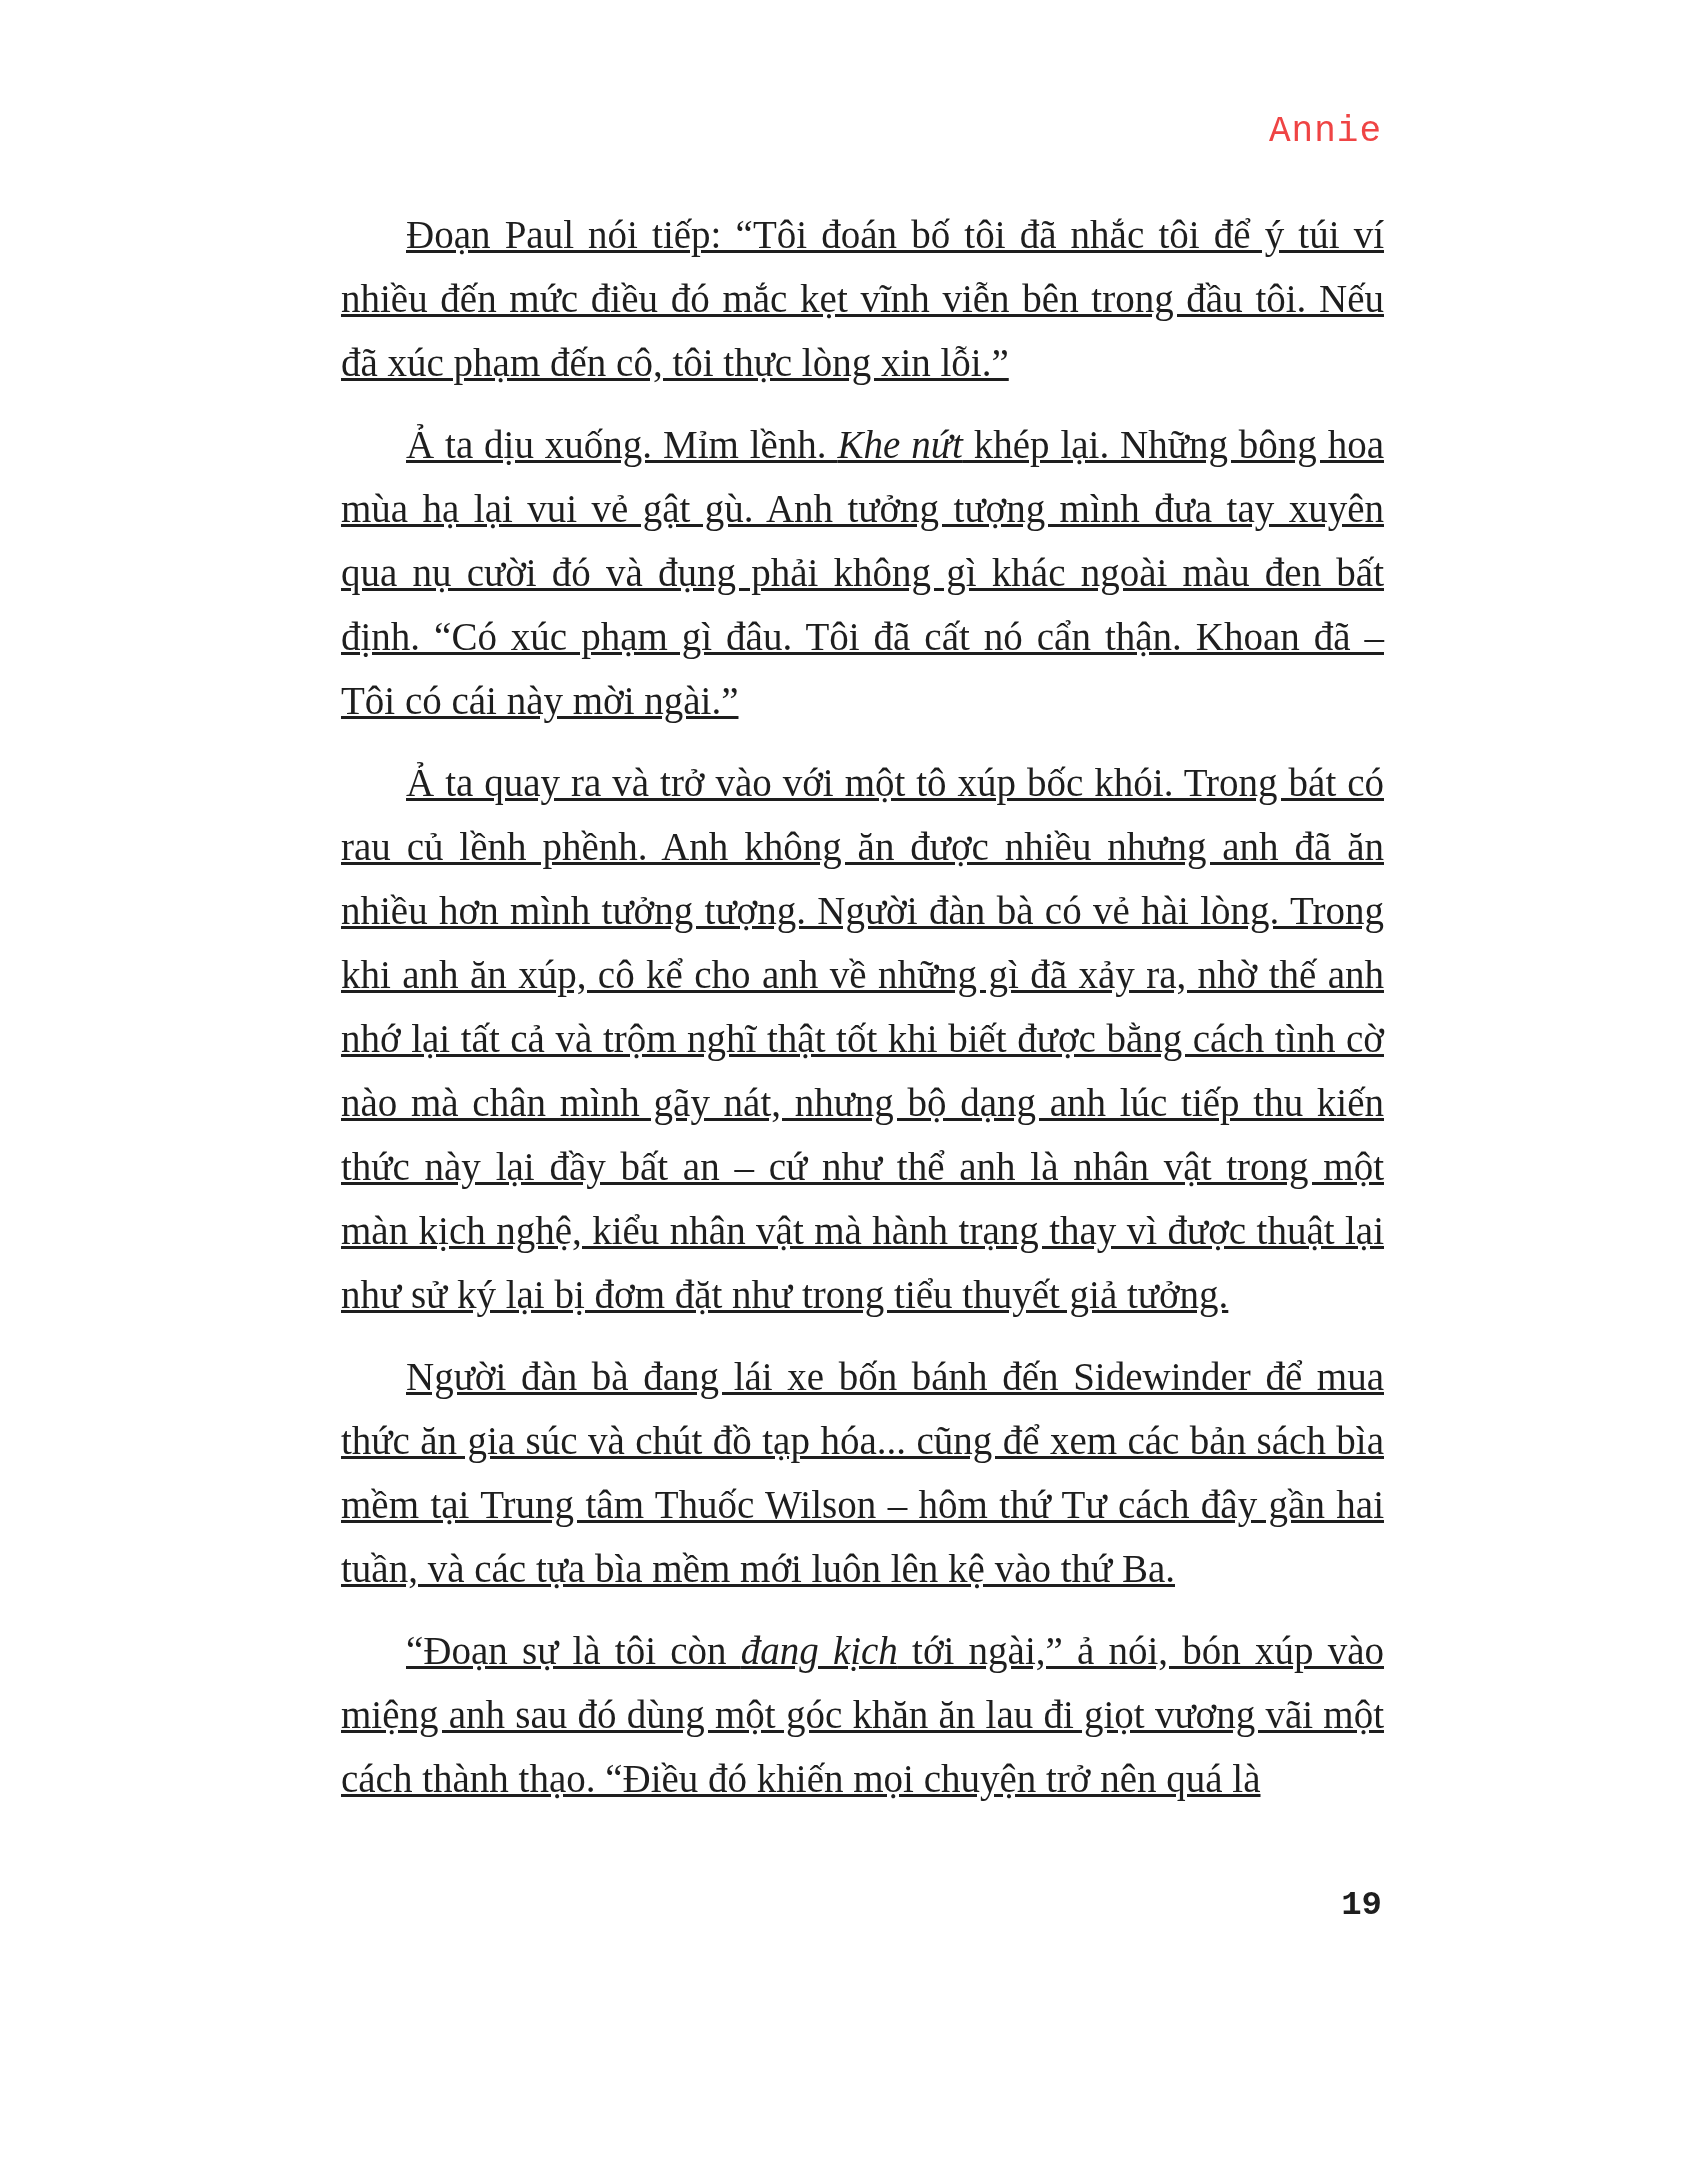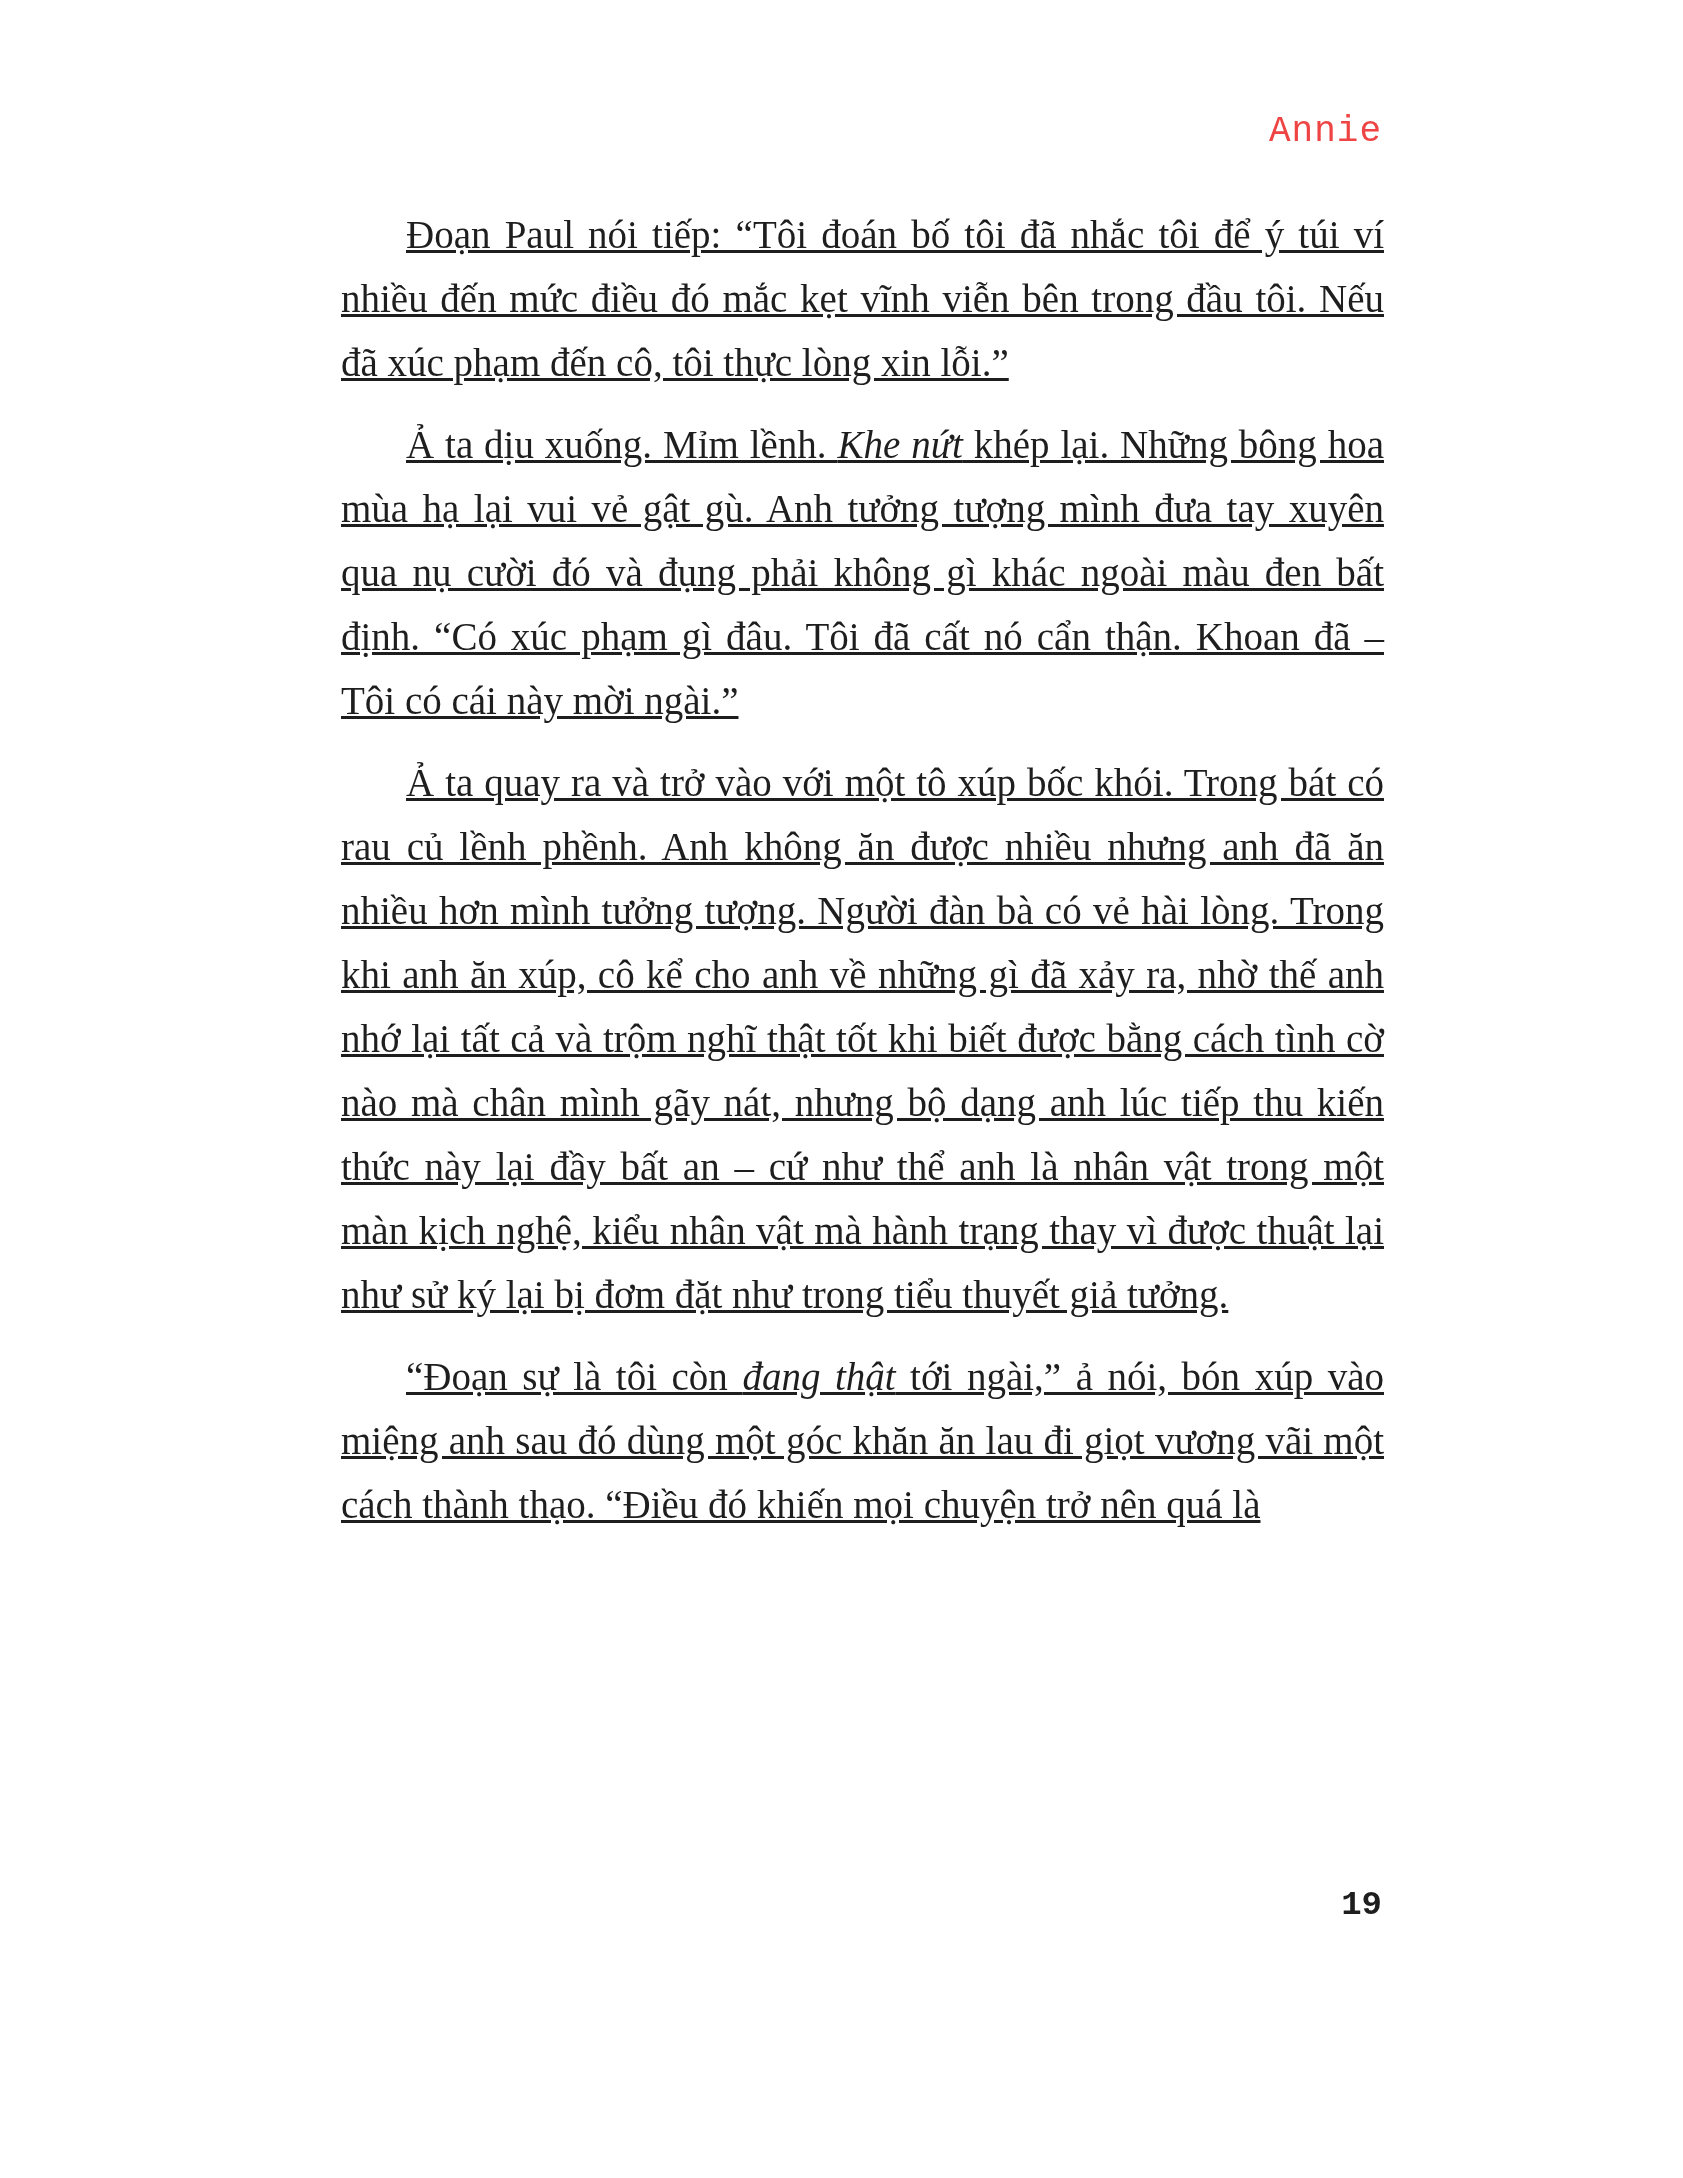--- a/index.html
+++ b/index.html
@@ -56,18 +56,19 @@
 </head>
 <body>
 
 <div class="page">
   <div class="running-head">Annie</div>
 
   <div class="text-block">
       <p class="para"><span>Đoạn Paul nói tiếp: “Tôi đoán bố tôi đã nhắc tôi để ý túi ví nhiều đến mức điều đó mắc kẹt vĩnh viễn bên trong đầu tôi. Nếu đã xúc phạm đến cô, tôi thực lòng xin lỗi.”</span></p>
       <p class="para"><span>Ả ta dịu xuống. Mỉm lềnh. </span><em>Khe nứt</em><span> khép lại. Những bông hoa mùa hạ lại vui vẻ gật gù. Anh tưởng tượng mình đưa tay xuyên qua nụ cười đó và đụng phải không gì khác ngoài màu đen bất định. “Có xúc phạm gì đâu. Tôi đã cất nó cẩn thận. Khoan đã – Tôi có cái này mời ngài.”</span></p>
       <p class="para"><span>Ả ta quay ra và trở vào với một tô xúp bốc khói. Trong bát có rau củ lềnh phềnh. Anh không ăn được nhiều nhưng anh đã ăn nhiều hơn mình tưởng tượng. Người đàn bà có vẻ hài lòng. Trong khi anh ăn xúp, cô kể cho anh về những gì đã xảy ra, nhờ thế anh nhớ lại tất cả và trộm nghĩ thật tốt khi biết được bằng cách tình cờ nào mà chân mình gãy nát, nhưng bộ dạng anh lúc tiếp thu kiến thức này lại đầy bất an – cứ như thể anh là nhân vật trong một màn kịch nghệ, kiểu nhân vật mà hành trạng thay vì được thuật lại như sử ký lại bị đơm đặt như trong tiểu thuyết giả tưởng.</span></p>
-      <p class="para"><span>“Đoạn sự là tôi còn </span><em>đang thật</em><span> tới ngài,” ả nói, bón xúp vào miệng anh sau đó dùng một góc khăn ăn lau đi giọt vương vãi một cách thành thạo. “Điều đó khiến mọi chuyện trở nên quá là</span></p>
+      <p class="para"><span>Người đàn bà đang lái xe bốn bánh đến Sidewinder để mua thức ăn gia súc và chút đồ tạp hóa... cũng để xem các bản sách bìa mềm tại Trung tâm Thuốc Wilson – hôm thứ Tư cách đây gần hai tuần, và các tựa bìa mềm mới luôn lên kệ vào thứ Ba.</span></p>
+      <p class="para"><span>“Đoạn sự là tôi còn </span><em>đang kịch</em><span> tới ngài,” ả nói, bón xúp vào miệng anh sau đó dùng một góc khăn ăn lau đi giọt vương vãi một cách thành thạo. “Điều đó khiến mọi chuyện trở nên quá là</span></p>
     </div>
 
   <div class="page-number">19</div>
 </div>
 
 
 </body></html>

